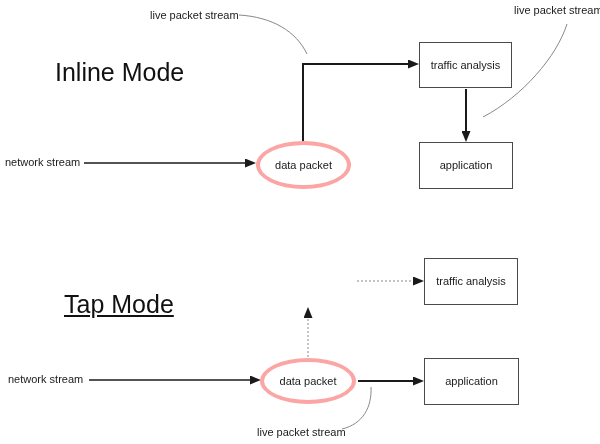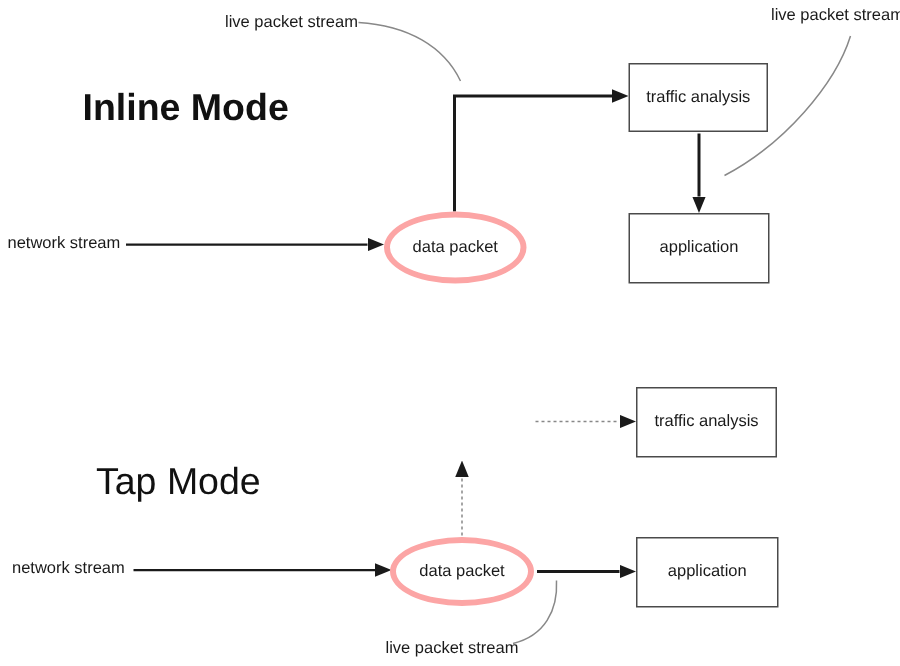--- a/index.html
+++ b/index.html
@@ -58,22 +58,22 @@
     white-space: nowrap;
   }
   
   #box-ta-inline   { left: 419px; top: 42px;  width: 93px; height: 46px; }
   #box-app-inline  { left: 419px; top: 142px; width: 94px; height: 47px; }
   #ell-dp-inline   { left: 256px; top: 141px; width: 95px; height: 48px; }
   #ell-copy-tap    { left: 259px; top: 256px; width: 97px; height: 51px; }
   #box-ta-tap      { left: 424px; top: 258px; width: 94px; height: 47px; }
   #ell-dp-tap      { left: 260px; top: 358px; width: 96px; height: 46px; }
   #box-app-tap     { left: 424px; top: 358px; width: 95px; height: 47px; }
-  #title-inline    { left: 55px;  top: 58px; font-weight: bold;  }
-  #title-tap       { left: 64px;  top: 307px; }
+  #title-inline    { left: 55px;  top: 58px;  }
+  #title-tap       { left: 64px;  top: 290px; text-decoration: underline; }
   #lbl-ns-inline   { left: 5px;   top: 156px; }
   #lbl-ns-tap      { left: 8px;   top: 373px; }
   #lbl-lps-tl      { left: 150px; top: 9px;   }
   #lbl-lps-tr      { left: 514px; top: 4px;   }
   #lbl-lps-bottom  { left: 257px; top: 426px; }
 </style>
 </head>
 <body>
 
 <div class="canvas">

